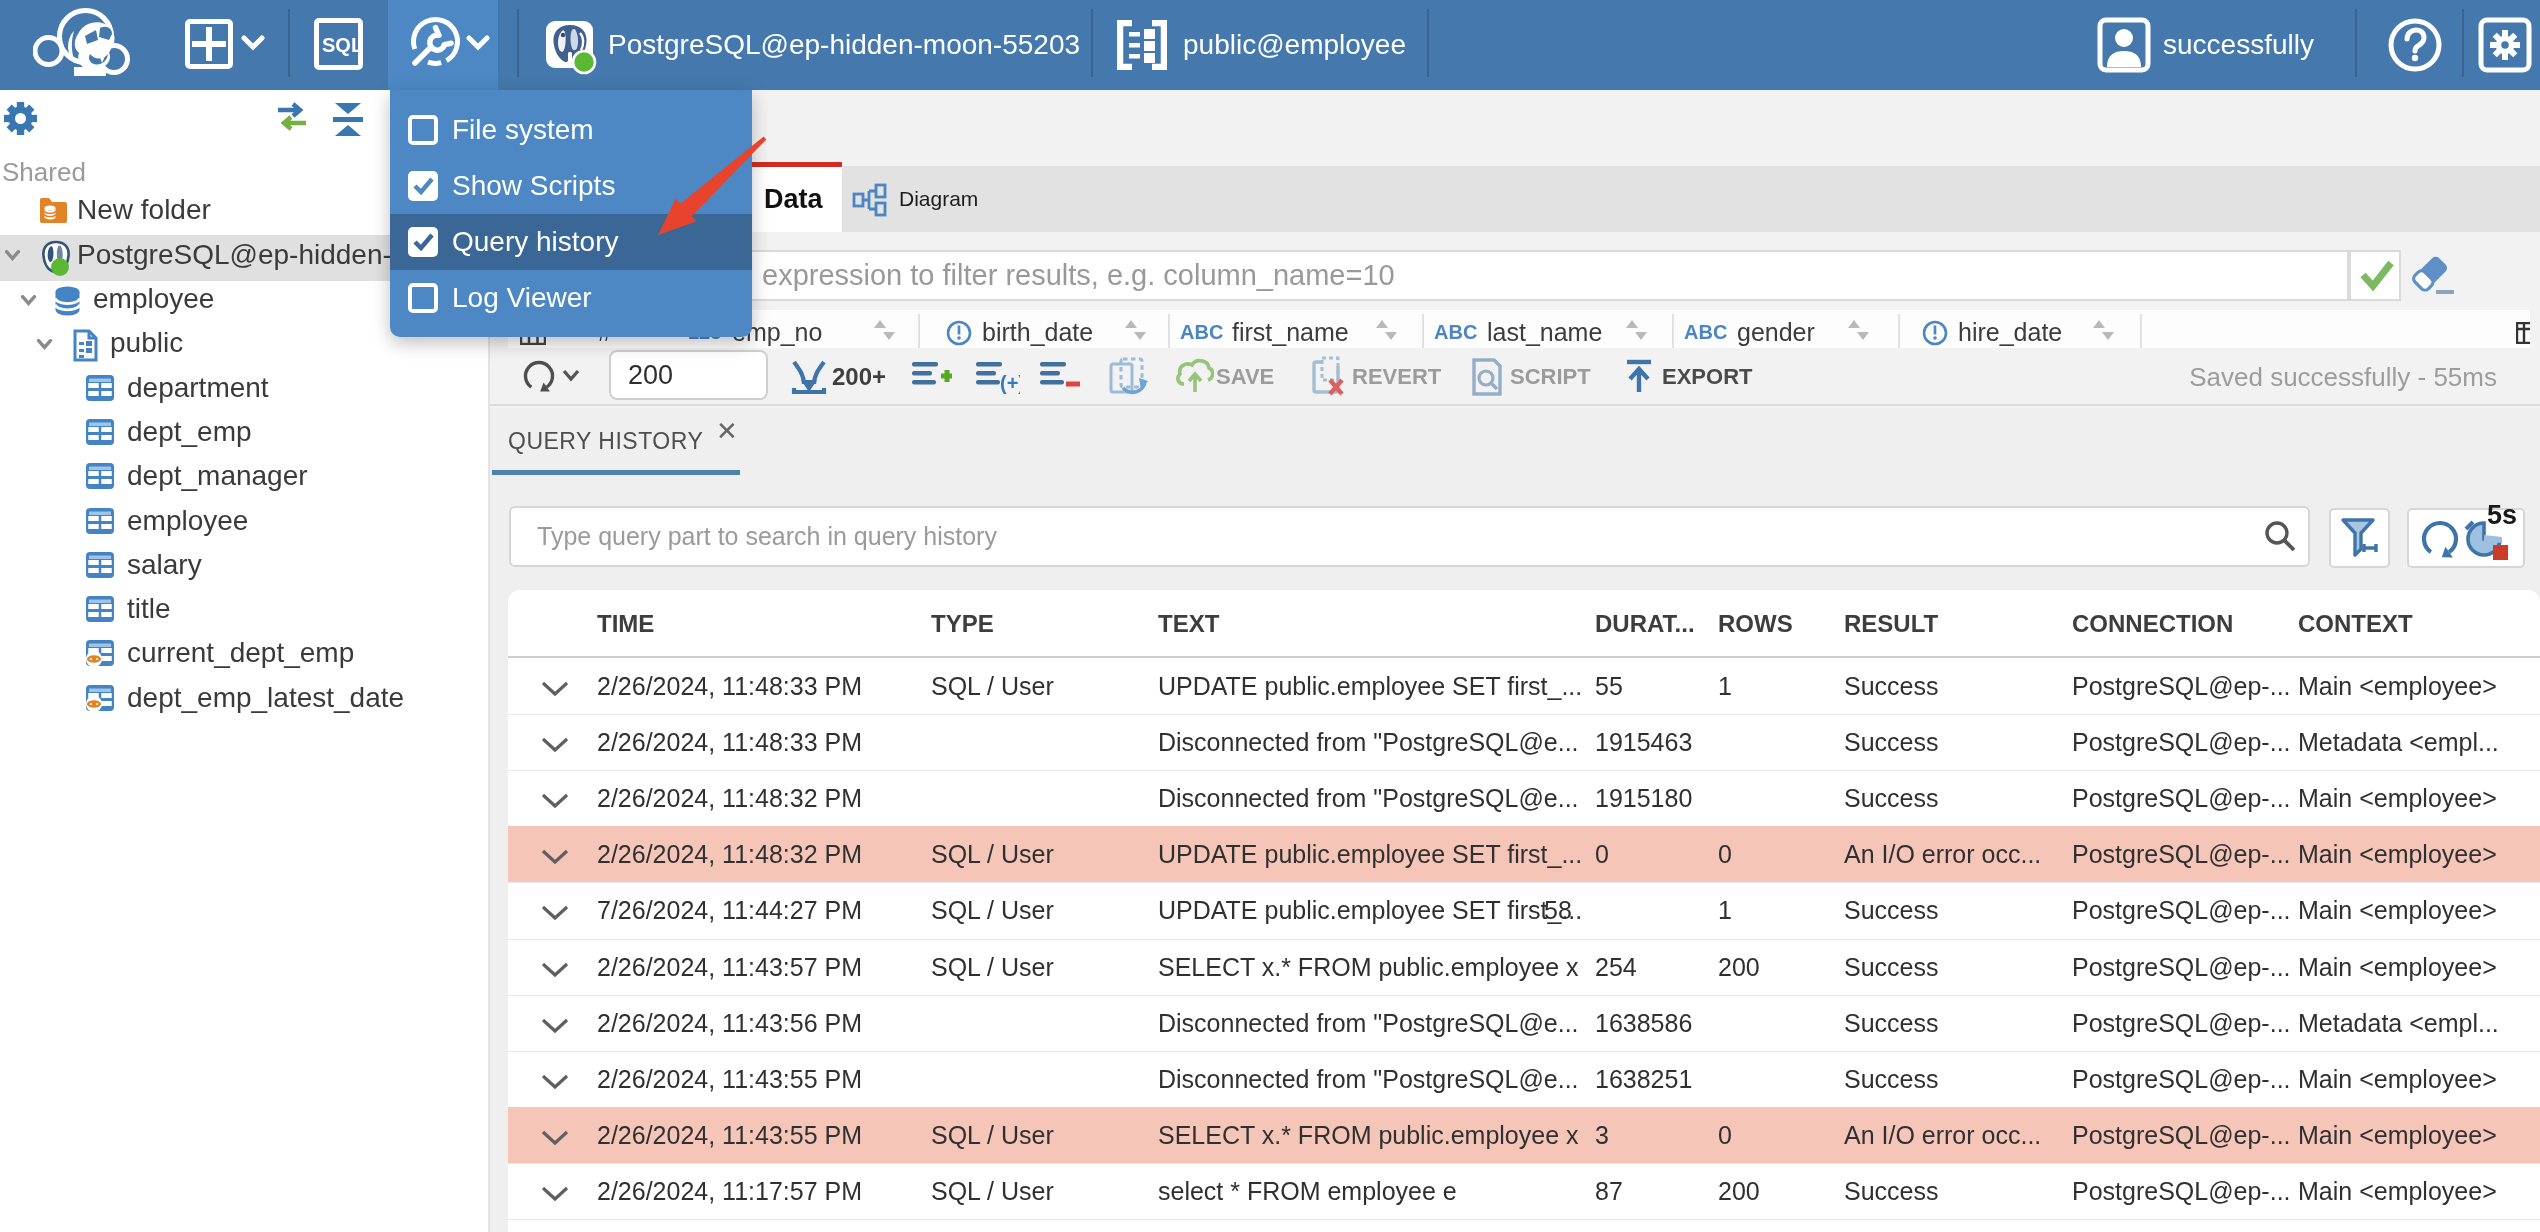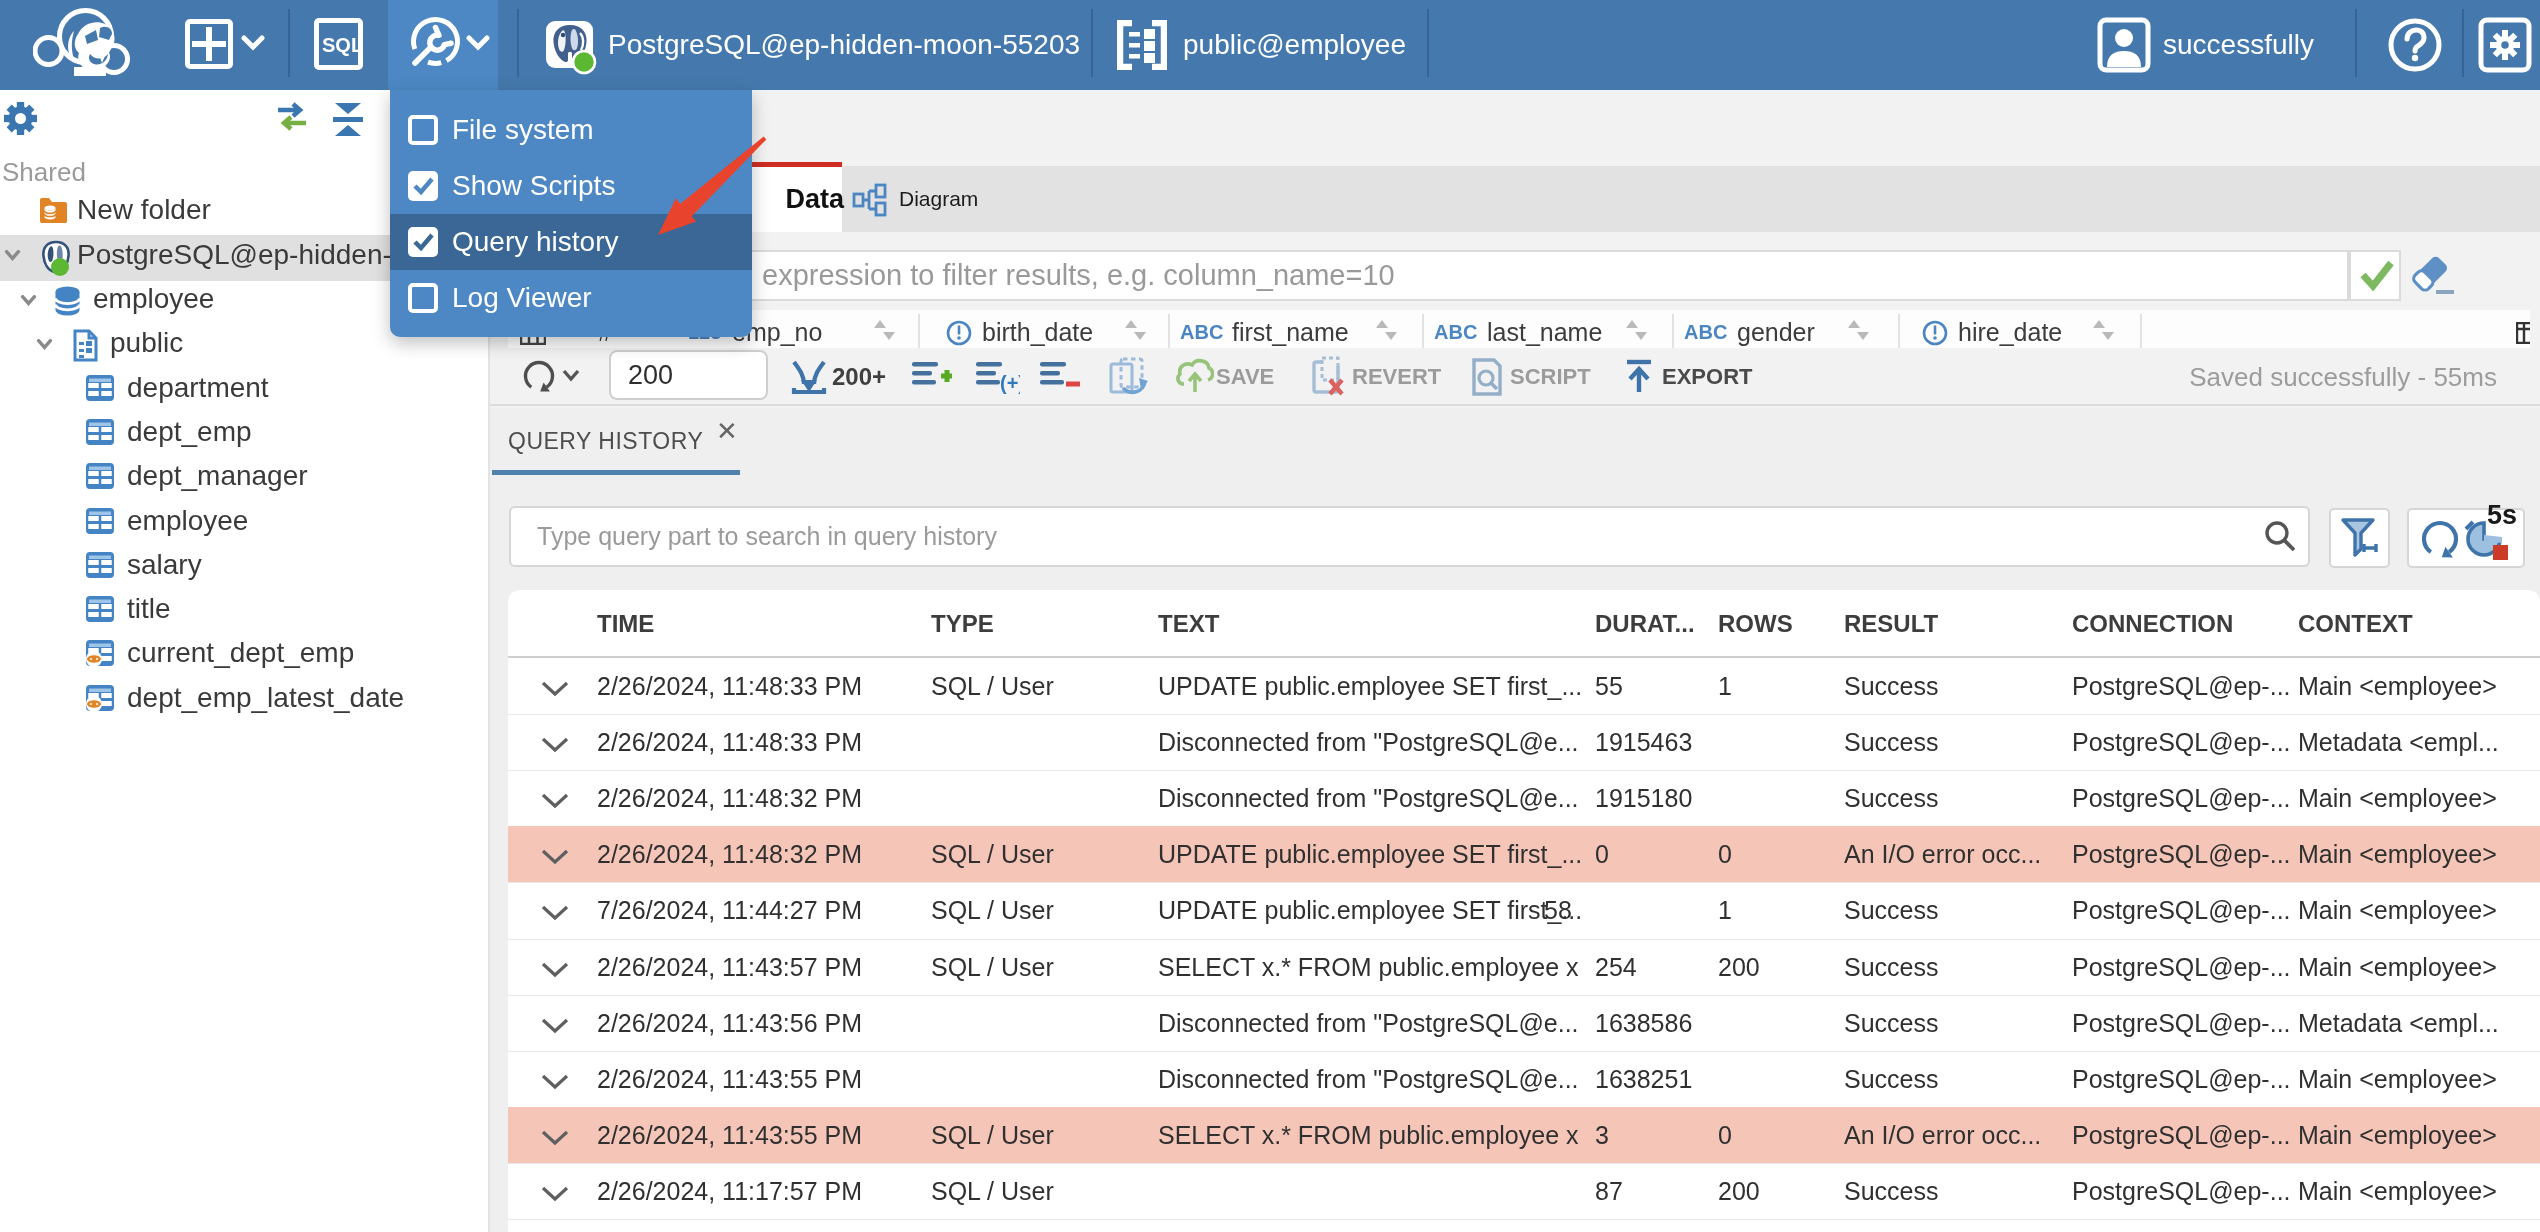--- a/index.html
+++ b/index.html
@@ -1,18 +1,18 @@
 <!DOCTYPE html>
 <html><head>
 <meta charset="utf-8">
 <style>
 * { margin:0; padding:0; box-sizing:border-box; }
 html,body { width:2540px; height:1232px; overflow:hidden; }
 body { font-family:"Liberation Sans", sans-serif; }
-#app { position:relative; width:2540px; height:1232px; background:#f2f2f2; overflow:hidden;text-align:right; }
+#app { position:relative; width:2540px; height:1232px; background:#f2f2f2; overflow:hidden; }
 .abs { position:absolute; }
 
 
 #topbar { left:0; top:0; width:2540px; height:90px; background:#4579ad; }
 .tsep { position:absolute; top:9px; width:2px; height:68px; background:rgba(22,48,82,0.28); }
 .ttext { position:absolute; color:#fff; font-size:28px; line-height:90px; top:0; height:90px; white-space:nowrap; }
 #actbtn { position:absolute; left:388px; top:0; width:110px; height:90px; background:#4d88c4; }
 
 
 #sidebar { left:0; top:90px; width:490px; height:1142px; background:#fff; border-right:2px solid #e3e3e3; }
@@ -602,20 +602,21 @@
     <div class="cell" style="left:1564px">PostgreSQL@ep-...</div>
     <div class="cell" style="left:1790px">Main &lt;employee&gt;</div>
   </div>
   <div class="rowsep" style="top:1163px"></div>
   <div class="row" style="top:1163px">
     <svg class="abs" style="left:32px;top:22px" width="30" height="17" viewBox="0 0 30 17">
         <path d="M3 3 L15 14 L27 3" fill="none" stroke="#5f5f5f" stroke-width="3.2"></path>
       </svg>
     <div class="cell" style="left:89px">2/26/2024, 11:17:57 PM</div>
     <div class="cell" style="left:423px">SQL / User</div>
+    <div class="cell" style="left:650px">select * FROM employee e</div>
     <div class="cell" style="left:1087px">87</div>
     <div class="cell" style="left:1210px">200</div>
     <div class="cell" style="left:1336px">Success</div>
     <div class="cell" style="left:1564px">PostgreSQL@ep-...</div>
     <div class="cell" style="left:1790px">Main &lt;employee&gt;</div>
   </div>
   <div class="rowsep" style="top:1219px"></div>
   <div id="thline" class="abs"></div>
 
   <div id="dropdown" class="abs">

